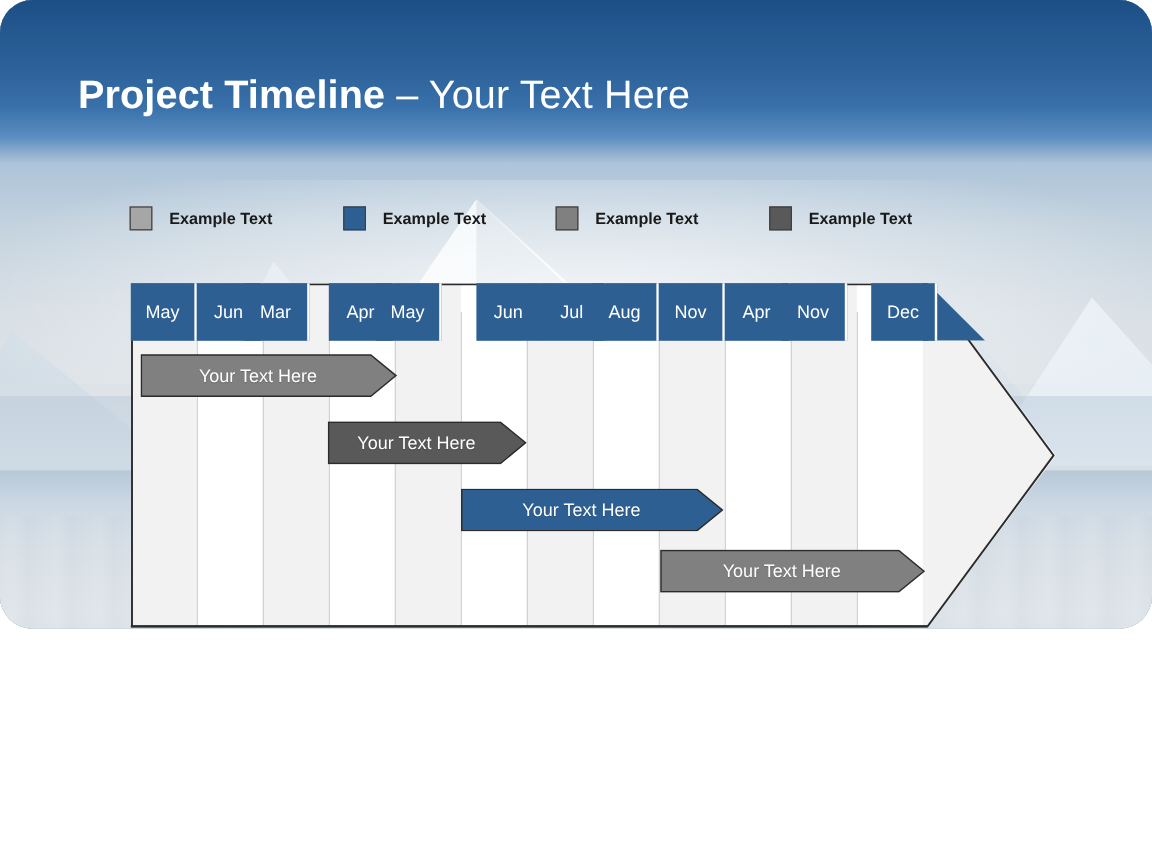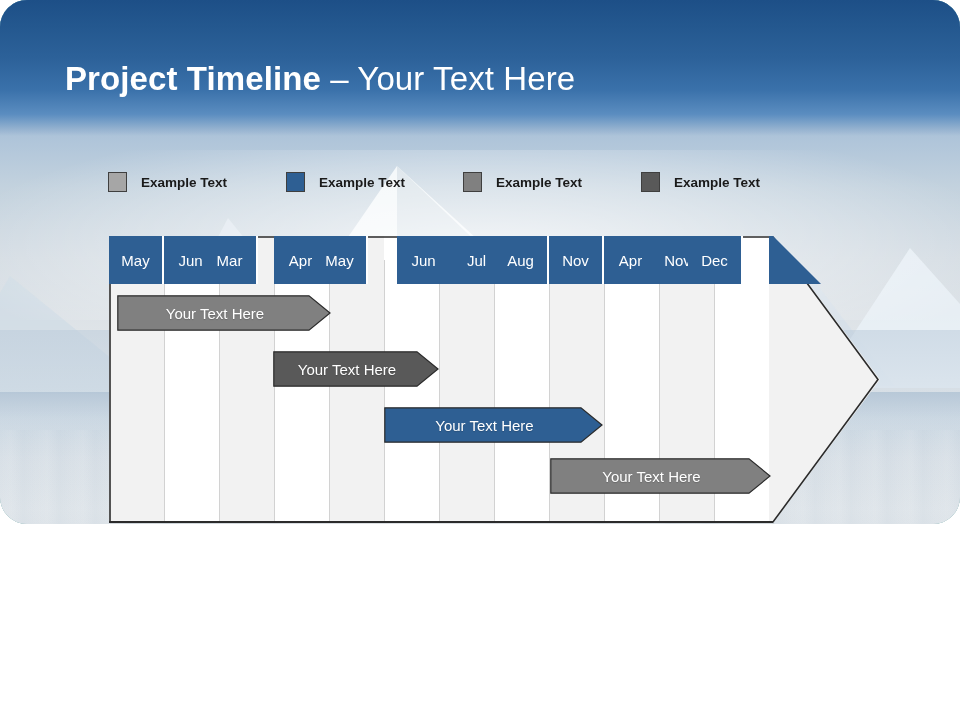--- a/index.html
+++ b/index.html
@@ -388,21 +388,21 @@
         <div class="month-cell" style="left: 55px; background: rgb(46, 95, 147);">Jun</div>
         <div class="month-cell" style="left: 94px; background: rgb(46, 95, 147);">Mar</div>
         <div class="month-cell" style="left: 165px; background: rgb(46, 95, 147);">Apr</div>
         <div class="month-cell" style="left: 204px; background: rgb(46, 95, 147);">May</div>
         <div class="month-cell" style="left: 288px; background: rgb(46, 95, 147);">Jun</div>
         <div class="month-cell" style="left: 330px; background: rgb(46, 95, 147); margin-left: 11px;">Jul</div>
         <div class="month-cell" style="left: 385px; background: rgb(46, 95, 147);">Aug</div>
         <div class="month-cell" style="left: 440px; background: rgb(46, 95, 147);">Nov</div>
         <div class="month-cell" style="left: 495px; background: rgb(46, 95, 147);">Apr</div>
         <div class="month-cell" style="left: 542px; background: rgb(46, 95, 147);">Nov</div>
-        <div class="month-cell" style="left: 579px; background: rgb(46, 95, 147); text-align: center;">Dec</div>
+        <div class="month-cell" style="left: 617px; background: rgb(46, 95, 147); text-align: center;">Dec</div>
         <div class="month-cell" style="left: 660px; width: 4px; background: rgb(46, 95, 147); border-right: none;"></div>
       </div>
 
     <div class="bars-layer">
         <div class="bar" style="left: 8px; top: 59px; width: 214px;">
           <svg class="bar-shape" width="214" height="36" viewBox="0 0 214 36">
             <polygon points="0.8,0.8 192,0.8 213,18 192,35.2 0.8,35.2" fill="#808080" stroke="#2b2b2b" stroke-width="1.2"></polygon>
           </svg>
           <span class="bar-label">Your  Text Here</span>
         </div>

